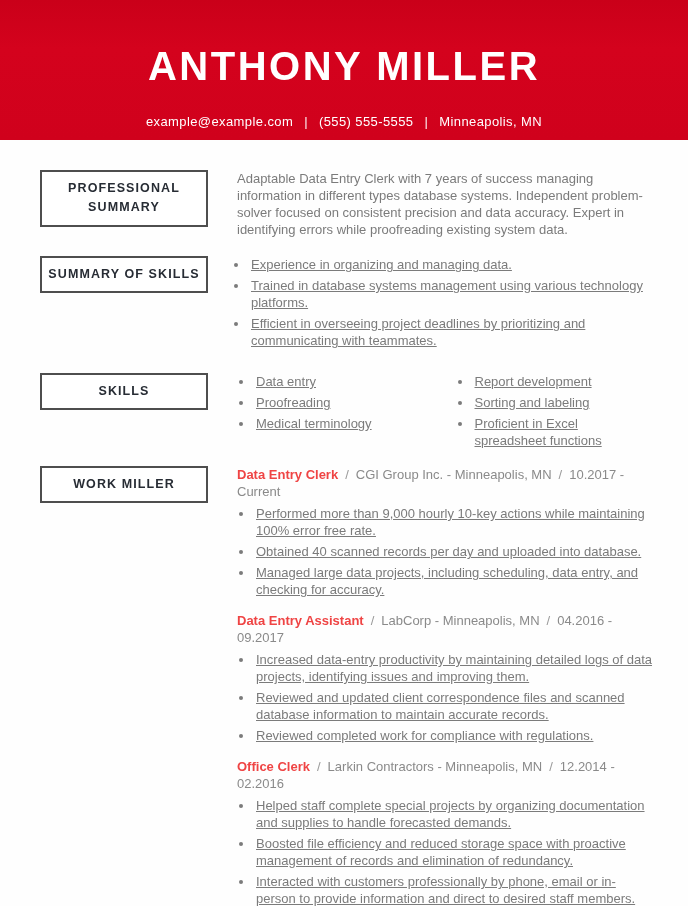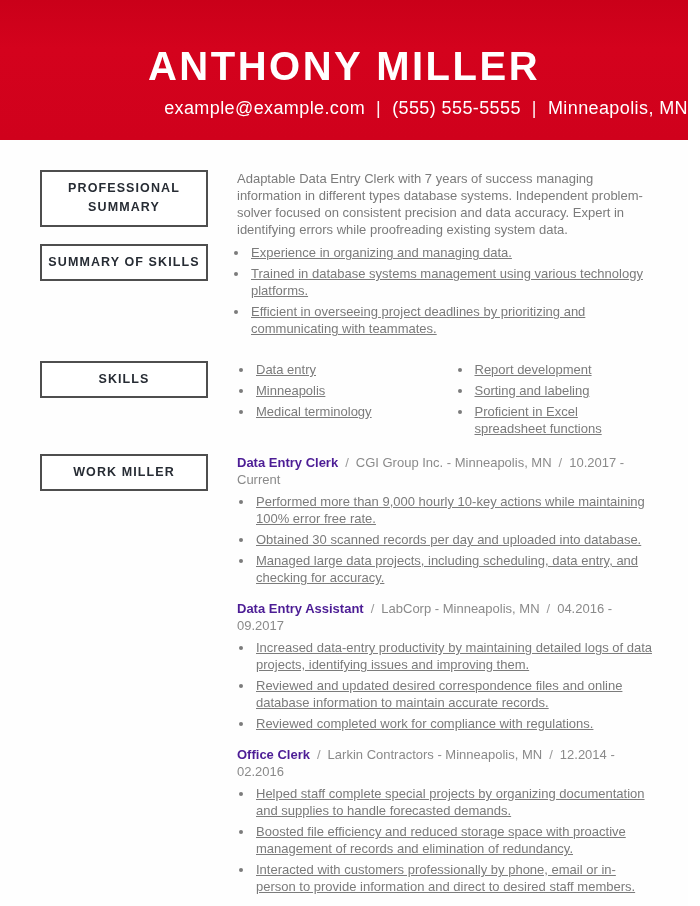--- a/index.html
+++ b/index.html
@@ -21,35 +21,34 @@
   }
   .name {
     margin: 0;
     padding-top: 46px;
     font-size: 40px;
     font-weight: bold;
     letter-spacing: 2.5px;
     line-height: 1;
   }
   .contact {
-    margin-top: 12px;
-    font-size: 18px;
+    margin-top: 28px;
+    font-size: 13px;
     letter-spacing: 0.4px;
-    text-align: right;
   }
   .contact .pipe { margin: 0 11px; opacity: 0.95; }
 
   
   .content { padding: 30px 36px 0 40px; }
   .row {
     display: grid;
     grid-template-columns: 168px 1fr;
     column-gap: 29px;
   }
-  .row-summary        { margin-bottom: 6px; }
+  .row-summary        { margin-bottom: 18px; }
   .row-skills-summary { margin-bottom: 24px; gap: 24px; }
   .row-skills         { margin-bottom: 17px; }
   .row-work           { margin-bottom: 24px; }
 
   .label-box {
     border: 2px solid #4e4e4e;
     background: #ffffff;
     color: #272c34;
     font-weight: bold;
     font-size: 12.5px;
@@ -73,21 +72,21 @@
 
   .skills-cols {
     display: grid;
     grid-template-columns: 1fr 1fr;
     column-gap: 22px;
   }
 
   .job { margin-bottom: 14px; }
   .job:last-child { margin-bottom: 0; }
   .job-heading { margin-bottom: 5px; color: #8a8a8a; }
-  .job-title { color: #4c1d95; font-weight: bold; }
+  .job-title { color: #ef4444; font-weight: bold; }
   .sep-slash { margin: 0 7px; color: #9a9a9a; }
 </style>
 </head>
 <body>
 
 <div class="page">
 
   <header class="header">
     <h1 class="name">ANTHONY MILLER</h1>
     <div class="contact">
@@ -113,53 +112,53 @@
           <li>Efficient in overseeing project deadlines by prioritizing and communicating with teammates.</li>
         </ul>
       </div>
     </section>
 
     <section class="row row-skills">
       <div class="label-box">SKILLS</div>
       <div class="body-col skills-cols">
         <ul class="bullets">
           <li>Data entry</li>
-          <li>Minneapolis</li>
+          <li>Proofreading</li>
           <li>Medical terminology</li>
         </ul>
         <ul class="bullets">
           <li>Report development</li>
           <li>Sorting and labeling</li>
           <li>Proficient in Excel spreadsheet functions</li>
         </ul>
       </div>
     </section>
 
     <section class="row row-work">
       <div class="label-box">WORK MILLER</div>
       <div class="body-col">
 
         <div class="job">
           <div class="job-heading">
             <span class="job-title">Data Entry Clerk</span><span class="sep-slash">/</span><span>CGI Group Inc. - Minneapolis, MN</span><span class="sep-slash">/</span><span>10.2017 - Current</span>
           </div>
           <ul class="bullets">
             <li>Performed more than 9,000 hourly 10-key actions while maintaining 100% error free rate.</li>
-            <li>Obtained 30 scanned records per day and uploaded into database.</li>
+            <li>Obtained 40 scanned records per day and uploaded into database.</li>
             <li>Managed large data projects, including scheduling, data entry, and checking for accuracy.</li>
           </ul>
         </div>
 
         <div class="job">
           <div class="job-heading">
             <span class="job-title">Data Entry Assistant</span><span class="sep-slash">/</span><span>LabCorp - Minneapolis, MN</span><span class="sep-slash">/</span><span>04.2016 - 09.2017</span>
           </div>
           <ul class="bullets">
             <li>Increased data-entry productivity by maintaining detailed logs of data projects, identifying issues and improving them.</li>
-            <li>Reviewed and updated desired correspondence files and online database information to maintain accurate records.</li>
+            <li>Reviewed and updated client correspondence files and scanned database information to maintain accurate records.</li>
             <li>Reviewed completed work for compliance with regulations.</li>
           </ul>
         </div>
 
         <div class="job">
           <div class="job-heading">
             <span class="job-title">Office Clerk</span><span class="sep-slash">/</span><span>Larkin Contractors - Minneapolis, MN</span><span class="sep-slash">/</span><span>12.2014 - 02.2016</span>
           </div>
           <ul class="bullets">
             <li>Helped staff complete special projects by organizing documentation and supplies to handle forecasted demands.</li>

